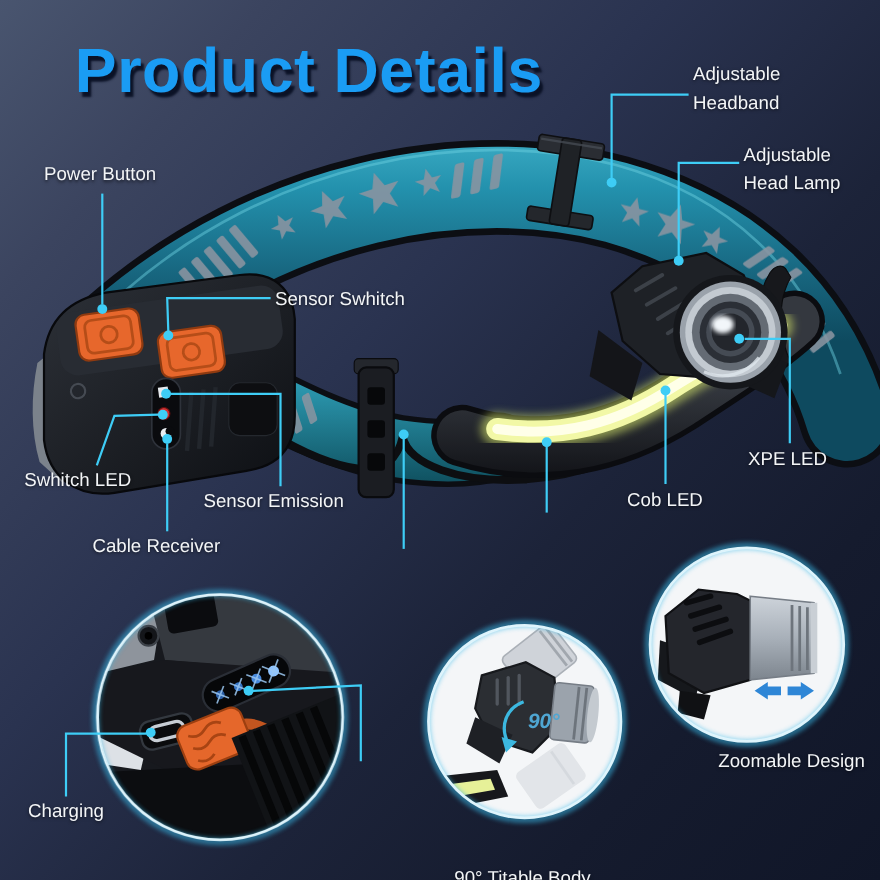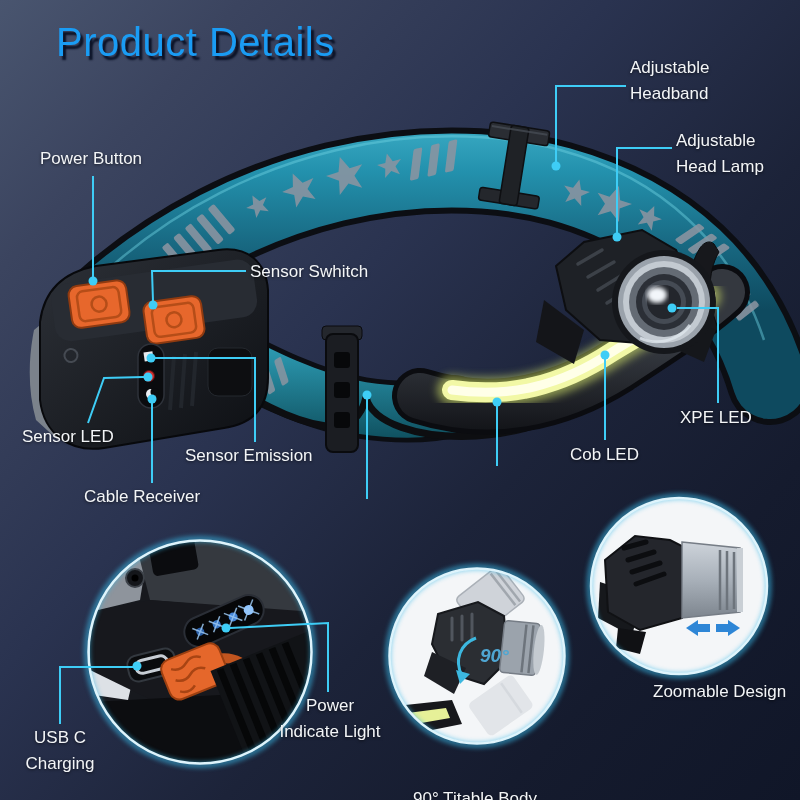--- a/index.html
+++ b/index.html
@@ -3,22 +3,22 @@
 <meta charset="utf-8">
 <style>
   html,body{margin:0;padding:0;background:#10172a;}
   .stage{
     position:relative;width:800px;height:800px;overflow:hidden;
     font-family:"Liberation Sans",sans-serif;
     background:linear-gradient(132deg,#49556f 0%,#3b445f 16%,#2a3350 40%,#1c2339 62%,#151b2e 80%,#101628 100%);
   }
   .stage svg{position:absolute;left:0;top:0;}
   .title{
-    position:absolute;left:52px;top:16px;margin:4px;
-    font-size:40px;font-weight:400;letter-spacing:.5px;
+    position:absolute;left:52px;top:16px;margin:16px;
+    font-size:57px;font-weight:700;letter-spacing:.5px;
     color:#1a9cf4;text-shadow:3px 4px 2px #0b1226;
   }
   .lbl{
     position:absolute;color:#f3f5f7;font-size:17px;line-height:26px;
     white-space:nowrap;text-shadow:0 1px 3px rgba(0,0,0,.6);
   }
   .lbl .ln{display:block;}
   .lbl.center{text-align:center;}
 </style>
 </head>
@@ -385,32 +385,27 @@
     <span class="ln">Adjustable</span>
     <span class="ln">Headband</span>
   </div>
 
   <div class="lbl" style="left:676px;top:128px;">
     <span class="ln">Adjustable</span>
     <span class="ln">Head Lamp</span>
   </div>
 
   <div class="lbl" style="left:250px;top:259px;">Sensor Swhitch</div>
-  <div class="lbl" style="left:22px;top:424px;">Sensor LED</div>
+  <div class="lbl" style="left:22px;top:424px;">Swhitch LED</div>
   <div class="lbl" style="left:185px;top:443px;">Sensor Emission</div>
   <div class="lbl" style="left:84px;top:484px;">Cable Receiver</div>
   <div class="lbl" style="left:570px;top:442px;">Cob LED</div>
   <div class="lbl" style="left:680px;top:405px;">XPE LED</div>
 
   <div class="lbl center" style="left:0px;top:725px;width:120px;">
-    <span class="ln">USB C</span>
     <span class="ln">Charging</span>
   </div>
 
-  <div class="lbl center" style="left:250px;top:693px;width:160px;">
-    <span class="ln">Power</span>
-    <span class="ln">Indicate Light</span>
-  </div>
 
   <div class="lbl" style="left:413px;top:786px;">90° Titable Body</div>
   <div class="lbl" style="left:607px;top:679px;margin-left:46px;">Zoomable Design</div>
 
 </div>
 
 </body></html>

